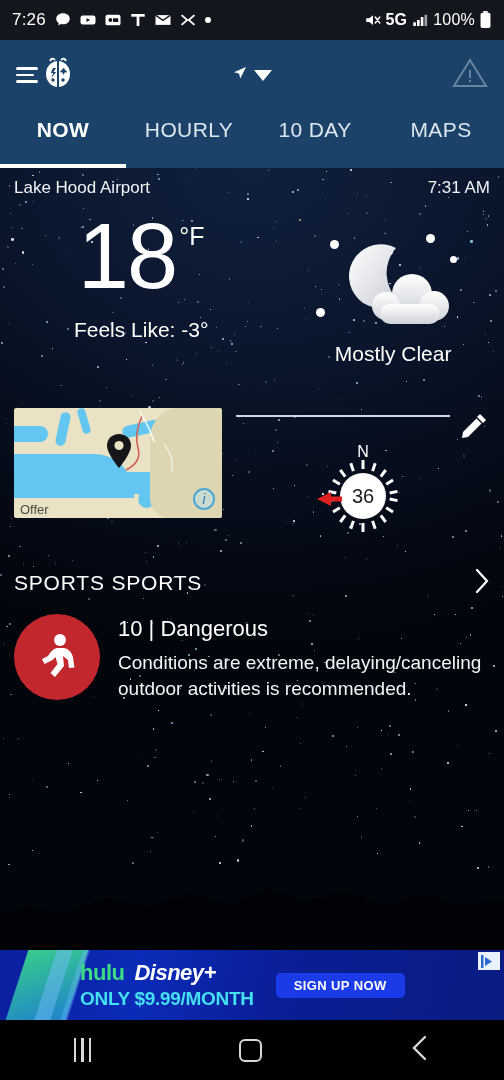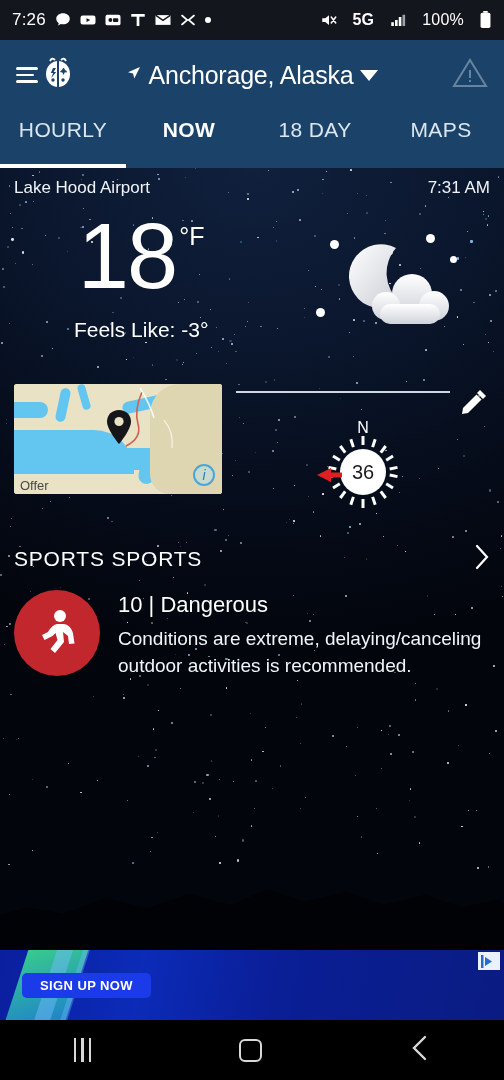--- a/index.html
+++ b/index.html
@@ -9,21 +9,21 @@
   .phone { position:relative; width:504px; height:1080px; overflow:hidden; background:#05070f; }
 
   
   .statusbar{
     position:relative; height:40px; background:#13161c;
     display:flex; align-items:center; padding:0 12px; font-size:17px; letter-spacing:.2px;
   }
   .sb-left{ display:flex; align-items:center; gap:8px; }
   .sb-time{ font-size:17px; }
   .sb-icons{ display:flex; align-items:center; gap:7px; }
-  .sb-right{ margin-left:auto; display:flex; align-items:center; gap:15px; font-size:16px;}
+  .sb-right{ margin-left:auto; display:flex; align-items:center; gap:4px; font-size:16px;}
   .ic { display:inline-block; width:18px; height:18px; position:relative; }
   .ic svg{ display:block; }
 
   
   .appbar{
     background:#1b4268; height:70px; display:flex; align-items:center;
     padding:0 16px; position:relative;
   }
   .brand{ display:flex; align-items:center; gap:2px; }
   .hamburger{ display:flex; flex-direction:column; gap:4px; width:22px; }
@@ -274,37 +274,36 @@
         </svg>
       </span>
     </div>
 
     <div class="loc-wrap">
       <span>
         <svg width="16" height="16" viewBox="0 0 16 16">
             <path d="M14 2L2 7.2l5 1.3 1.3 5z" fill="#fff"></path>
           </svg>
       </span>
-      <span class="loc-name">Anchorage, Alaska</span>
       <span class="caret-dn"></span>
     </div>
 
     <span class="alert-tri">
       <svg width="36" height="32" viewBox="0 0 36 32">
         <path d="M18 3L34 29H2z" fill="none" stroke="#cfe0ef" stroke-width="2"></path>
         <rect x="17" y="13" width="2" height="8" fill="#cfe0ef"></rect>
         <rect x="17" y="23" width="2" height="2" fill="#cfe0ef"></rect>
       </svg>
     </span>
   </div>
 
   <div class="tabs">
+    <div class="tab active">NOW</div>
     <div class="tab">HOURLY</div>
-    <div class="tab active">NOW</div>
-    <div class="tab">18 DAY</div>
+    <div class="tab">10 DAY</div>
     <div class="tab">MAPS</div>
     <div class="tab-underline"></div>
   </div>
 
   <div class="sky">
     <div class="stars" id="stars">
         <i style="left:247.2px;top:24.8px;width:2.3px;height:2.3px;opacity:0.50;background:#ffffff"></i>
         <i style="left:184.1px;top:130.5px;width:1.0px;height:1.0px;opacity:0.68;background:#dcecff"></i>
         <i style="left:139.4px;top:507.4px;width:1.3px;height:1.3px;opacity:0.43;background:#ffffff"></i>
         <i style="left:9.5px;top:357.7px;width:1.4px;height:1.4px;opacity:0.59;background:#ffffff"></i>
@@ -764,20 +763,21 @@
             </defs>
             <path d="M88 22a32 32 0 1 0 4 54 38 38 0 0 1-4-54z" fill="url(#mg)"></path>
             <g fill="url(#cg)">
               <circle cx="104" cy="68" r="20"></circle>
               <circle cx="78" cy="80" r="14"></circle>
               <circle cx="126" cy="80" r="15"></circle>
               <rect x="72" y="78" width="60" height="20" rx="10"></rect>
             </g>
           </svg>
         </div>
+        <div class="cond-text">Mostly Clear</div>
       </div>
     </div>
 
     <div class="panels">
 
       <div class="map-card">
         <div class="map-terrain" style="left:0;top:0;right:0;bottom:0;background:#e9e2c4"></div>
         <div class="map-water" style="left:0;top:46px;width:120px;height:44px;border-radius:0 40px 0 0"></div>
         <div class="map-water" style="left:26px;top:64px;width:150px;height:22px;border-radius:0 30px 20px 0"></div>
         <div class="map-water" style="left:0;top:18px;width:34px;height:16px;border-radius:0 12px 12px 0"></div>
@@ -873,20 +873,27 @@
         </div>
       </div>
     </div>
   </div>
 
   <div class="ad">
     <div class="ad-bg"></div>
     <div class="ad-green"></div>
     <div class="ad-sweep"></div>
     <div class="ad-sweep2"></div>
+    <div class="ad-left">
+      <div class="ad-brands">
+        <span class="ad-hulu">hulu</span>
+        <span class="ad-disney">Disney+</span>
+      </div>
+      <div class="ad-price">ONLY $9.99/MONTH</div>
+    </div>
     <div class="ad-right">
       <span class="ad-cta">SIGN UP NOW</span>
     </div>
     <span class="ad-choice">
       <svg width="16" height="13" viewBox="0 0 16 13">
           <rect x="0" y="0" width="16" height="13" fill="#eaf2ff"></rect>
           <path d="M4 2l7 4.5L4 11z" fill="#2a6ad0"></path>
           <rect x="0" y="0" width="2.5" height="13" fill="#2a6ad0"></rect>
         </svg>
     </span>

